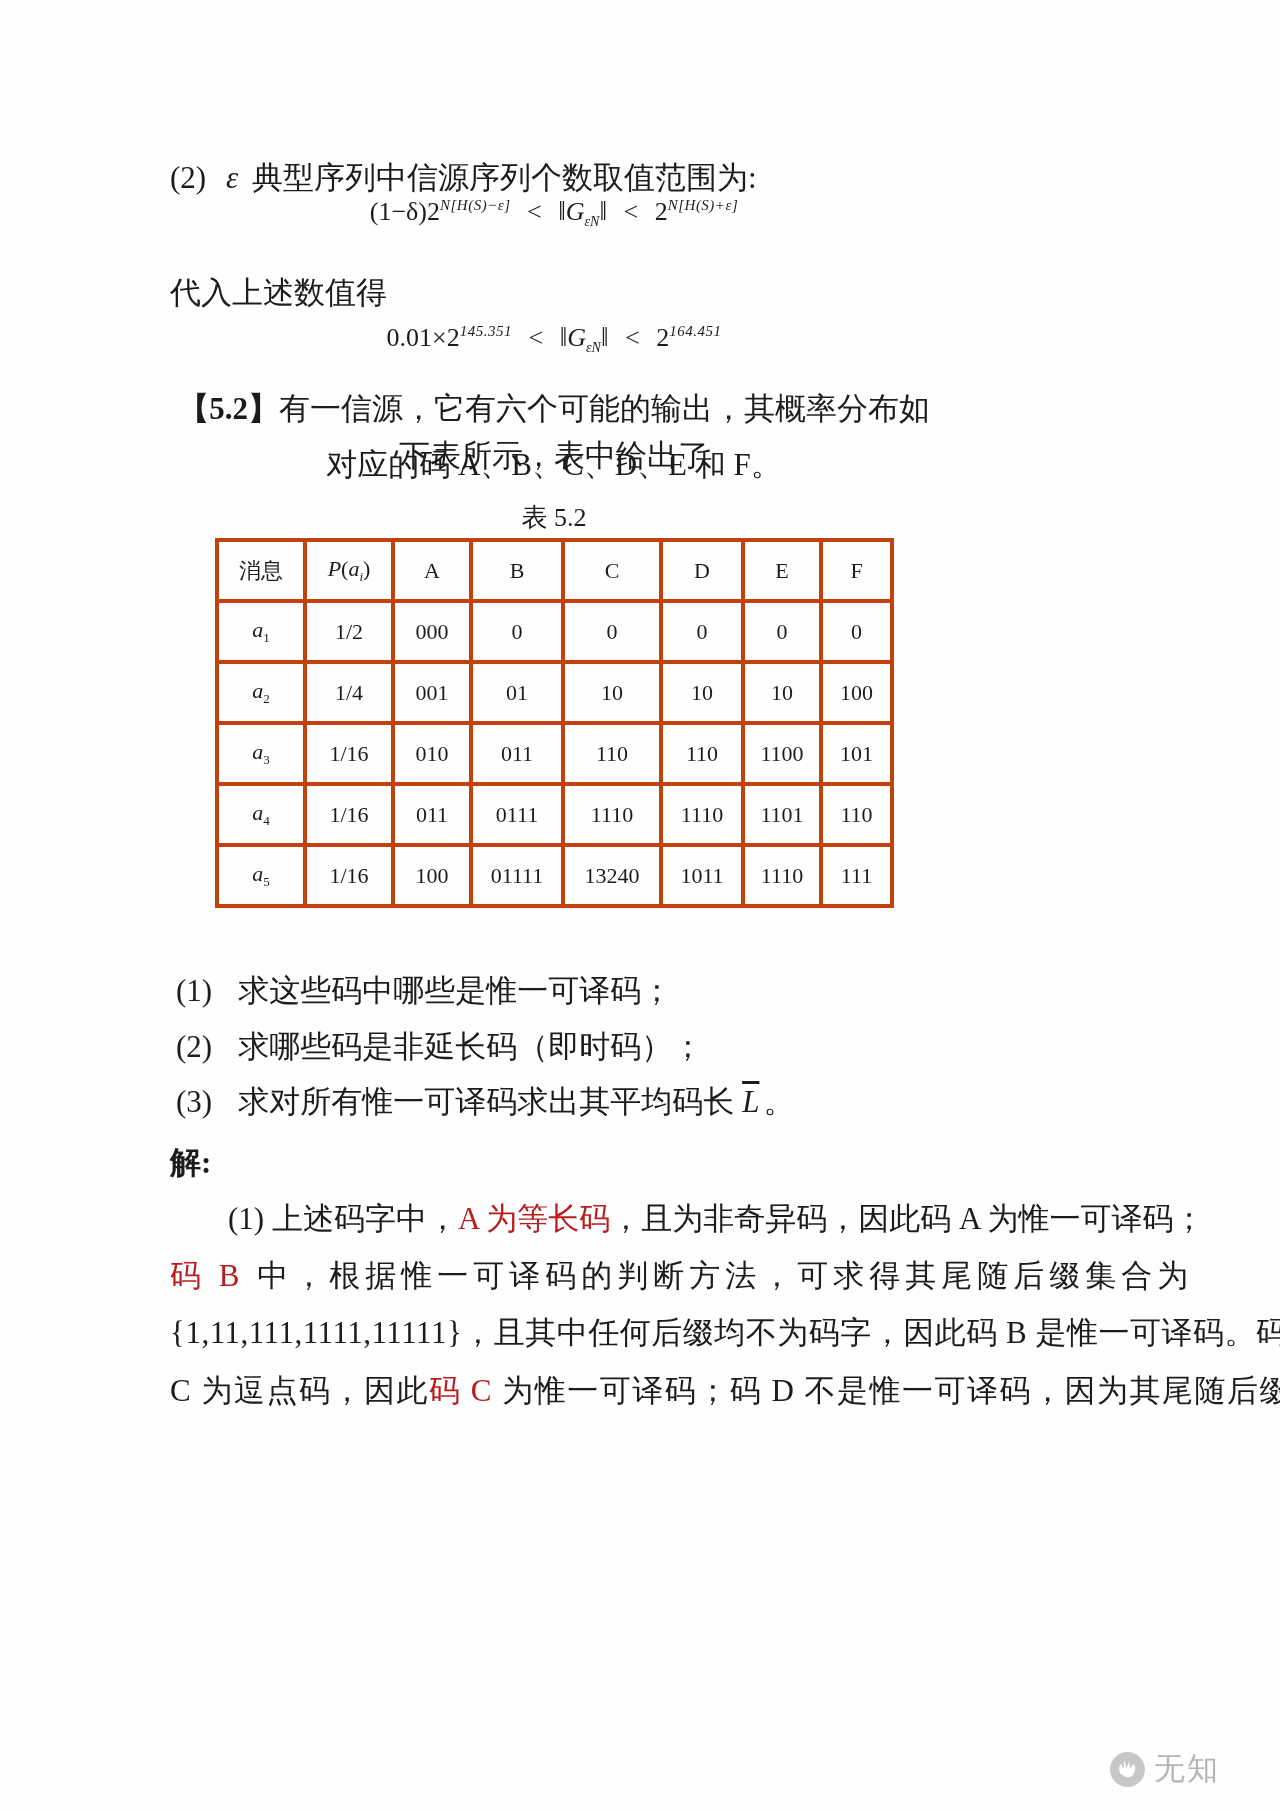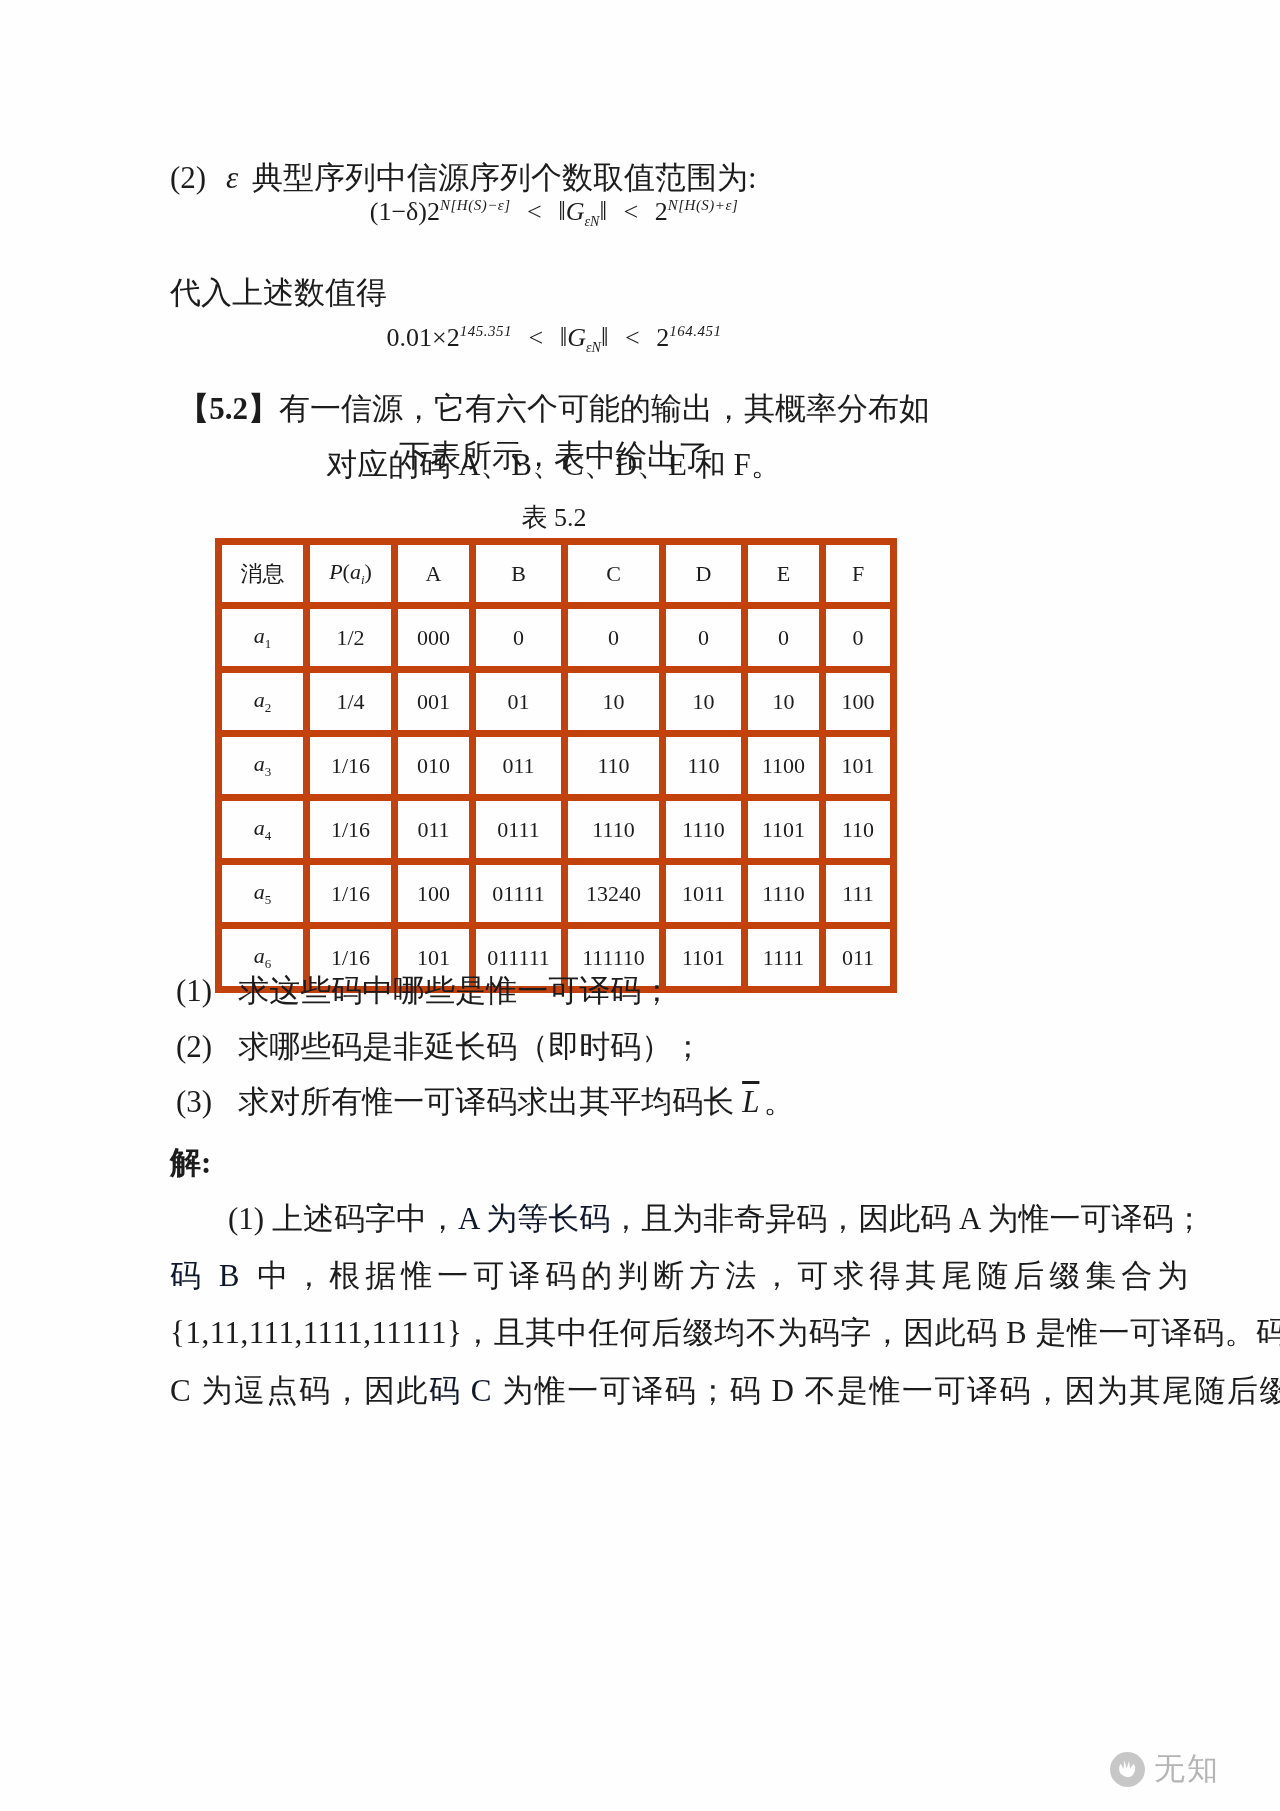--- a/index.html
+++ b/index.html
@@ -34,37 +34,37 @@
 
   
   .tcaption { left:170px; width:768px; text-align:center; font-size:26px; }
   table.codes {
     position:absolute;
     left:215px; top:538px;
     border-collapse:collapse;
     table-layout:fixed;
   }
   table.codes td, table.codes th {
-    border:7px solid #c2410c;
+    border:4px solid #c2410c;
     height:57px;
     text-align:center;
     vertical-align:middle;
     font-size:22px;
     font-weight:normal;
     padding:0;
   }
   table.codes sub { font-size:13px; }
 
   
   .q .qnum { margin-right:26px; }
   .lbar { font-style:italic; text-decoration:overline; margin:0 4px 0 8px; }
 
   .sol-label { font-weight:600; }
   .sol-line { left:170px; width:775px; white-space:nowrap; }
-  .red { color:#0f172a; }
+  .red { color:#b91c1c; }
   .indent { text-indent:58px; display:block; }
   .sp5 { letter-spacing:5px; }
   .sp1 { letter-spacing:0.5px; }
   .sp2 { letter-spacing:1.5px; }
 
   
   .watermark {
     right:60px; top:1748px;
     display:flex; align-items:center; gap:8px;
     color:#b5b5b5;
@@ -175,30 +175,20 @@
     <tr>
       <td><i>a</i><sub>5</sub></td>
       <td>1/16</td>
       <td>100</td>
       <td>01111</td>
       <td>13240</td>
       <td>1011</td>
       <td>1110</td>
       <td>111</td>
     </tr>
-    <tr>
-      <td><i>a</i><sub>6</sub></td>
-      <td>1/16</td>
-      <td>101</td>
-      <td>011111</td>
-      <td>111110</td>
-      <td>1101</td>
-      <td>1111</td>
-      <td>011</td>
-    </tr>
   </tbody>
     </table>
 
   <div class="abs cn q" style="top:968px; left:176px;">
     <span class="qnum">(1)</span><span>求这些码中哪些是惟一可译码；</span>
   </div>
   <div class="abs cn q" style="top:1024px; left:176px;">
     <span class="qnum">(2)</span><span>求哪些码是非延长码（即时码）；</span>
   </div>
   <div class="abs cn q" style="top:1079px; left:176px;font-family:Liberation Serif, serif;">

